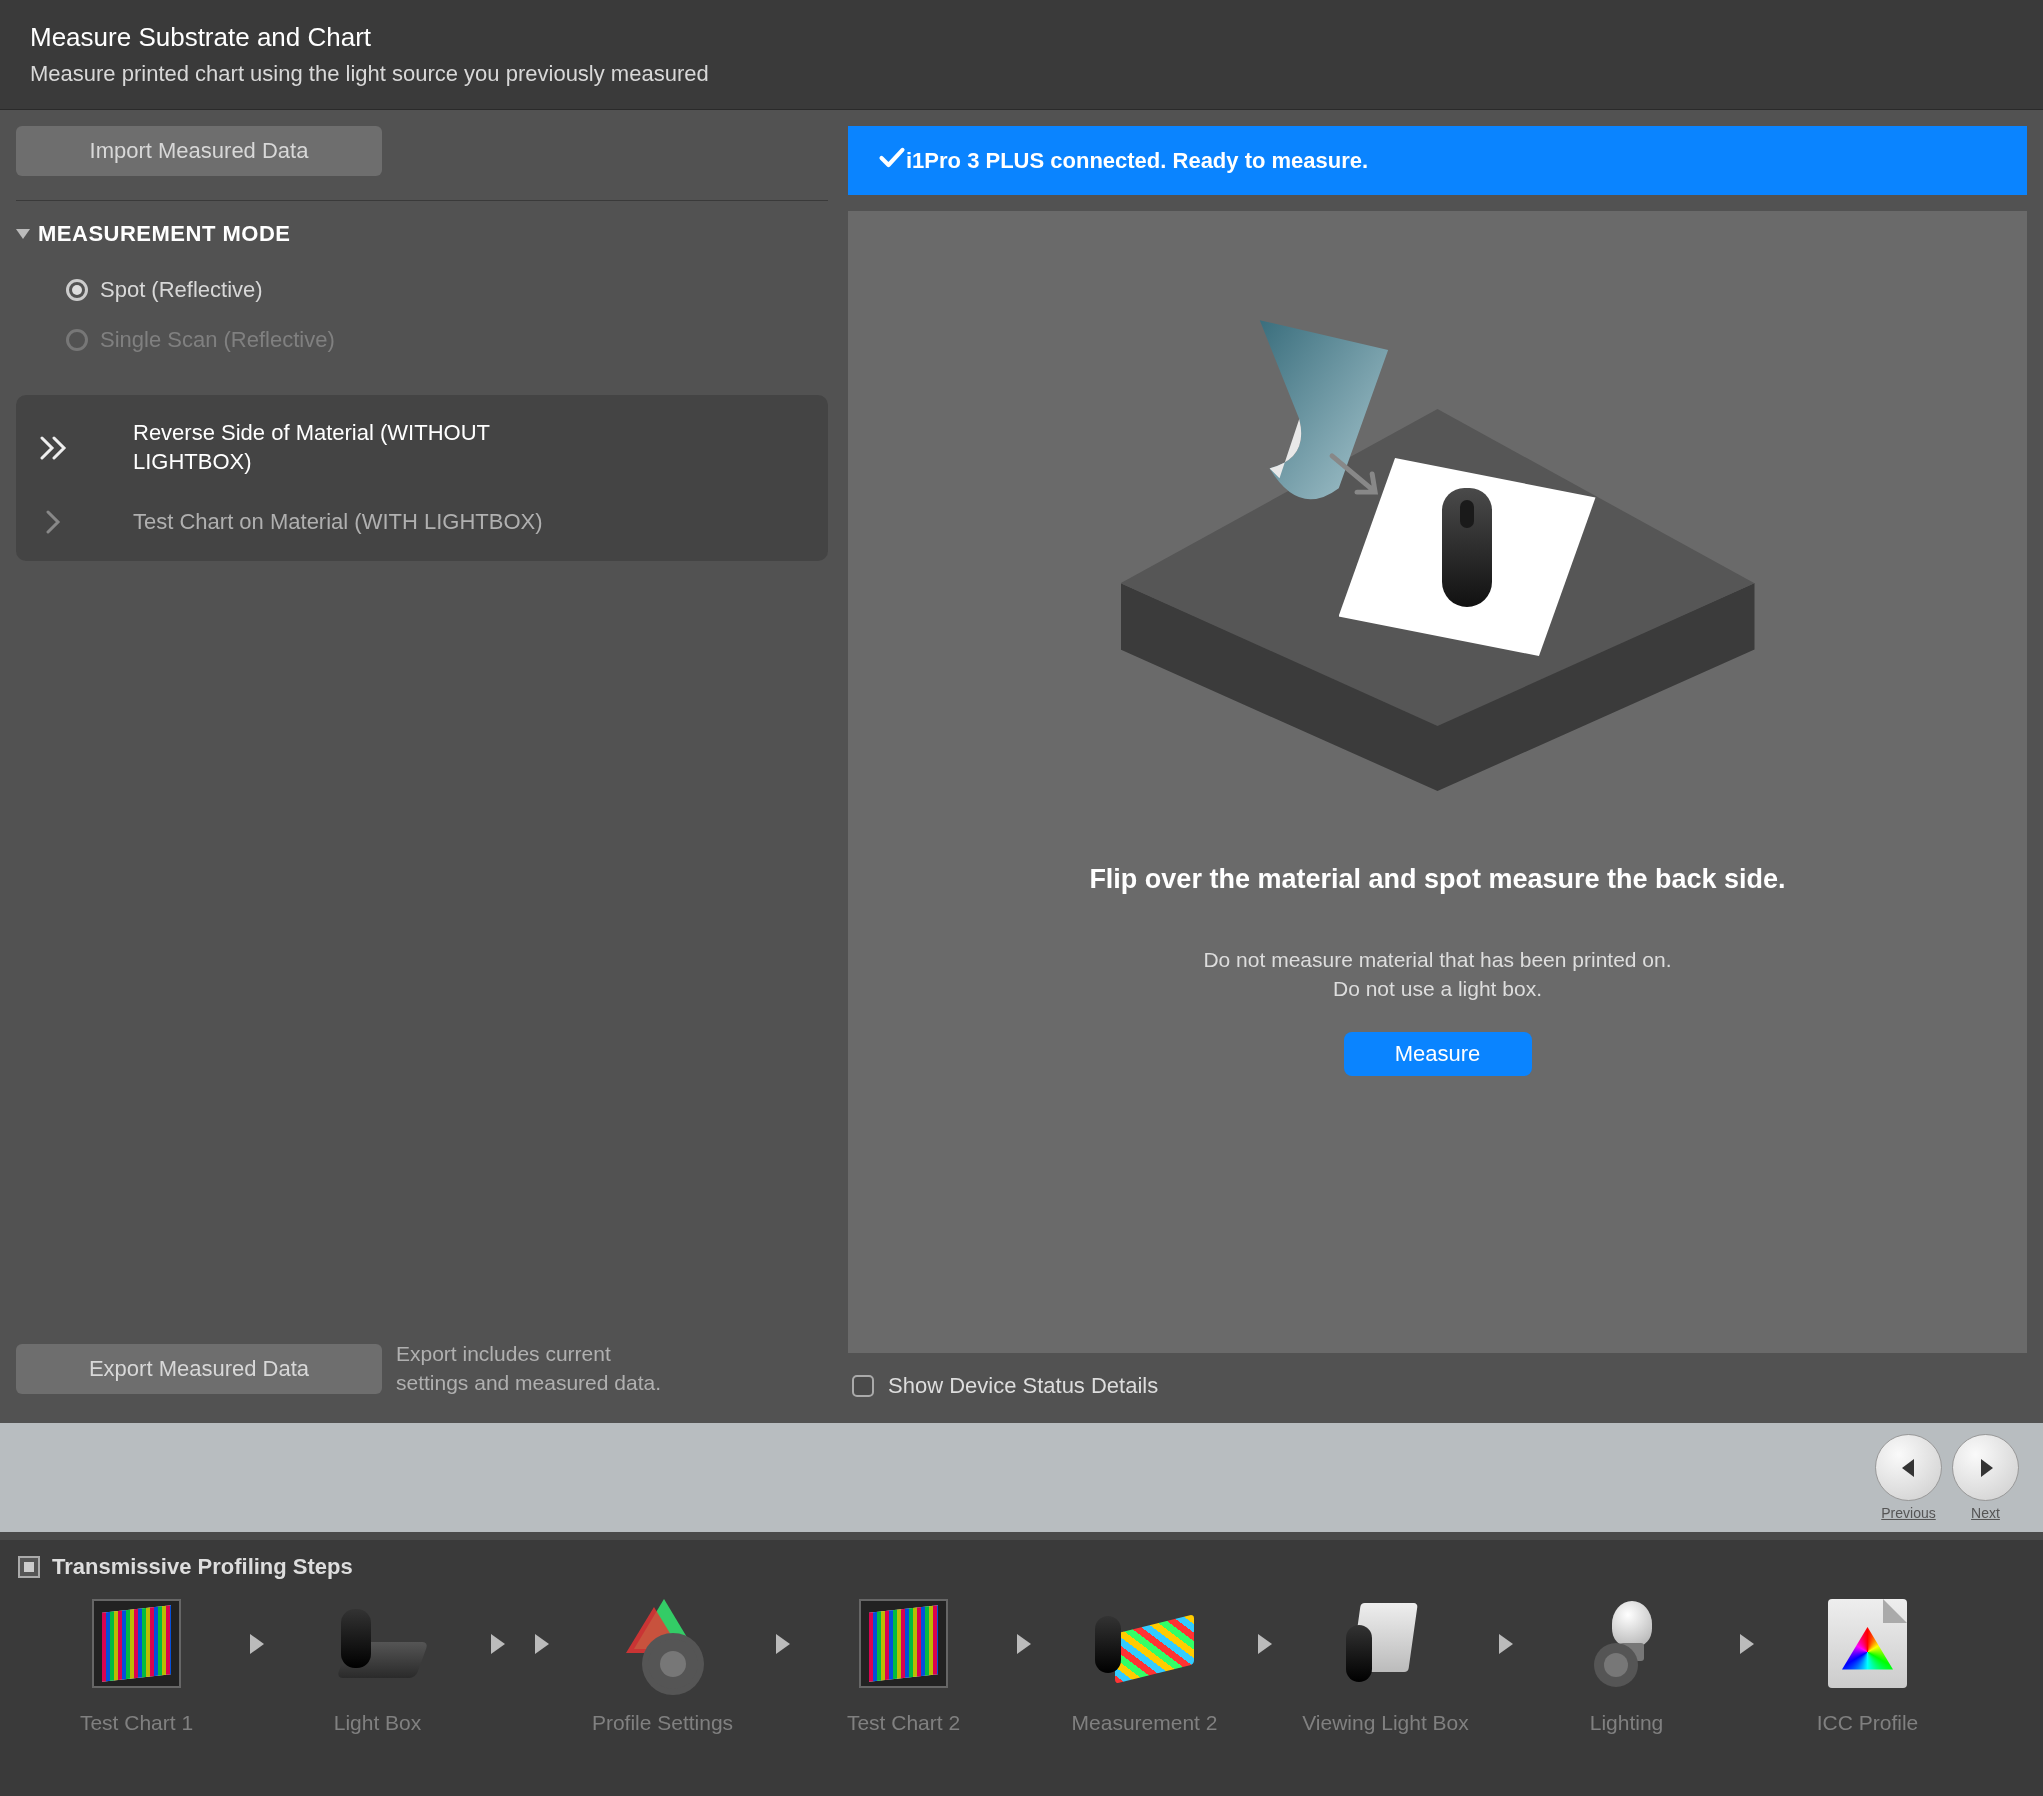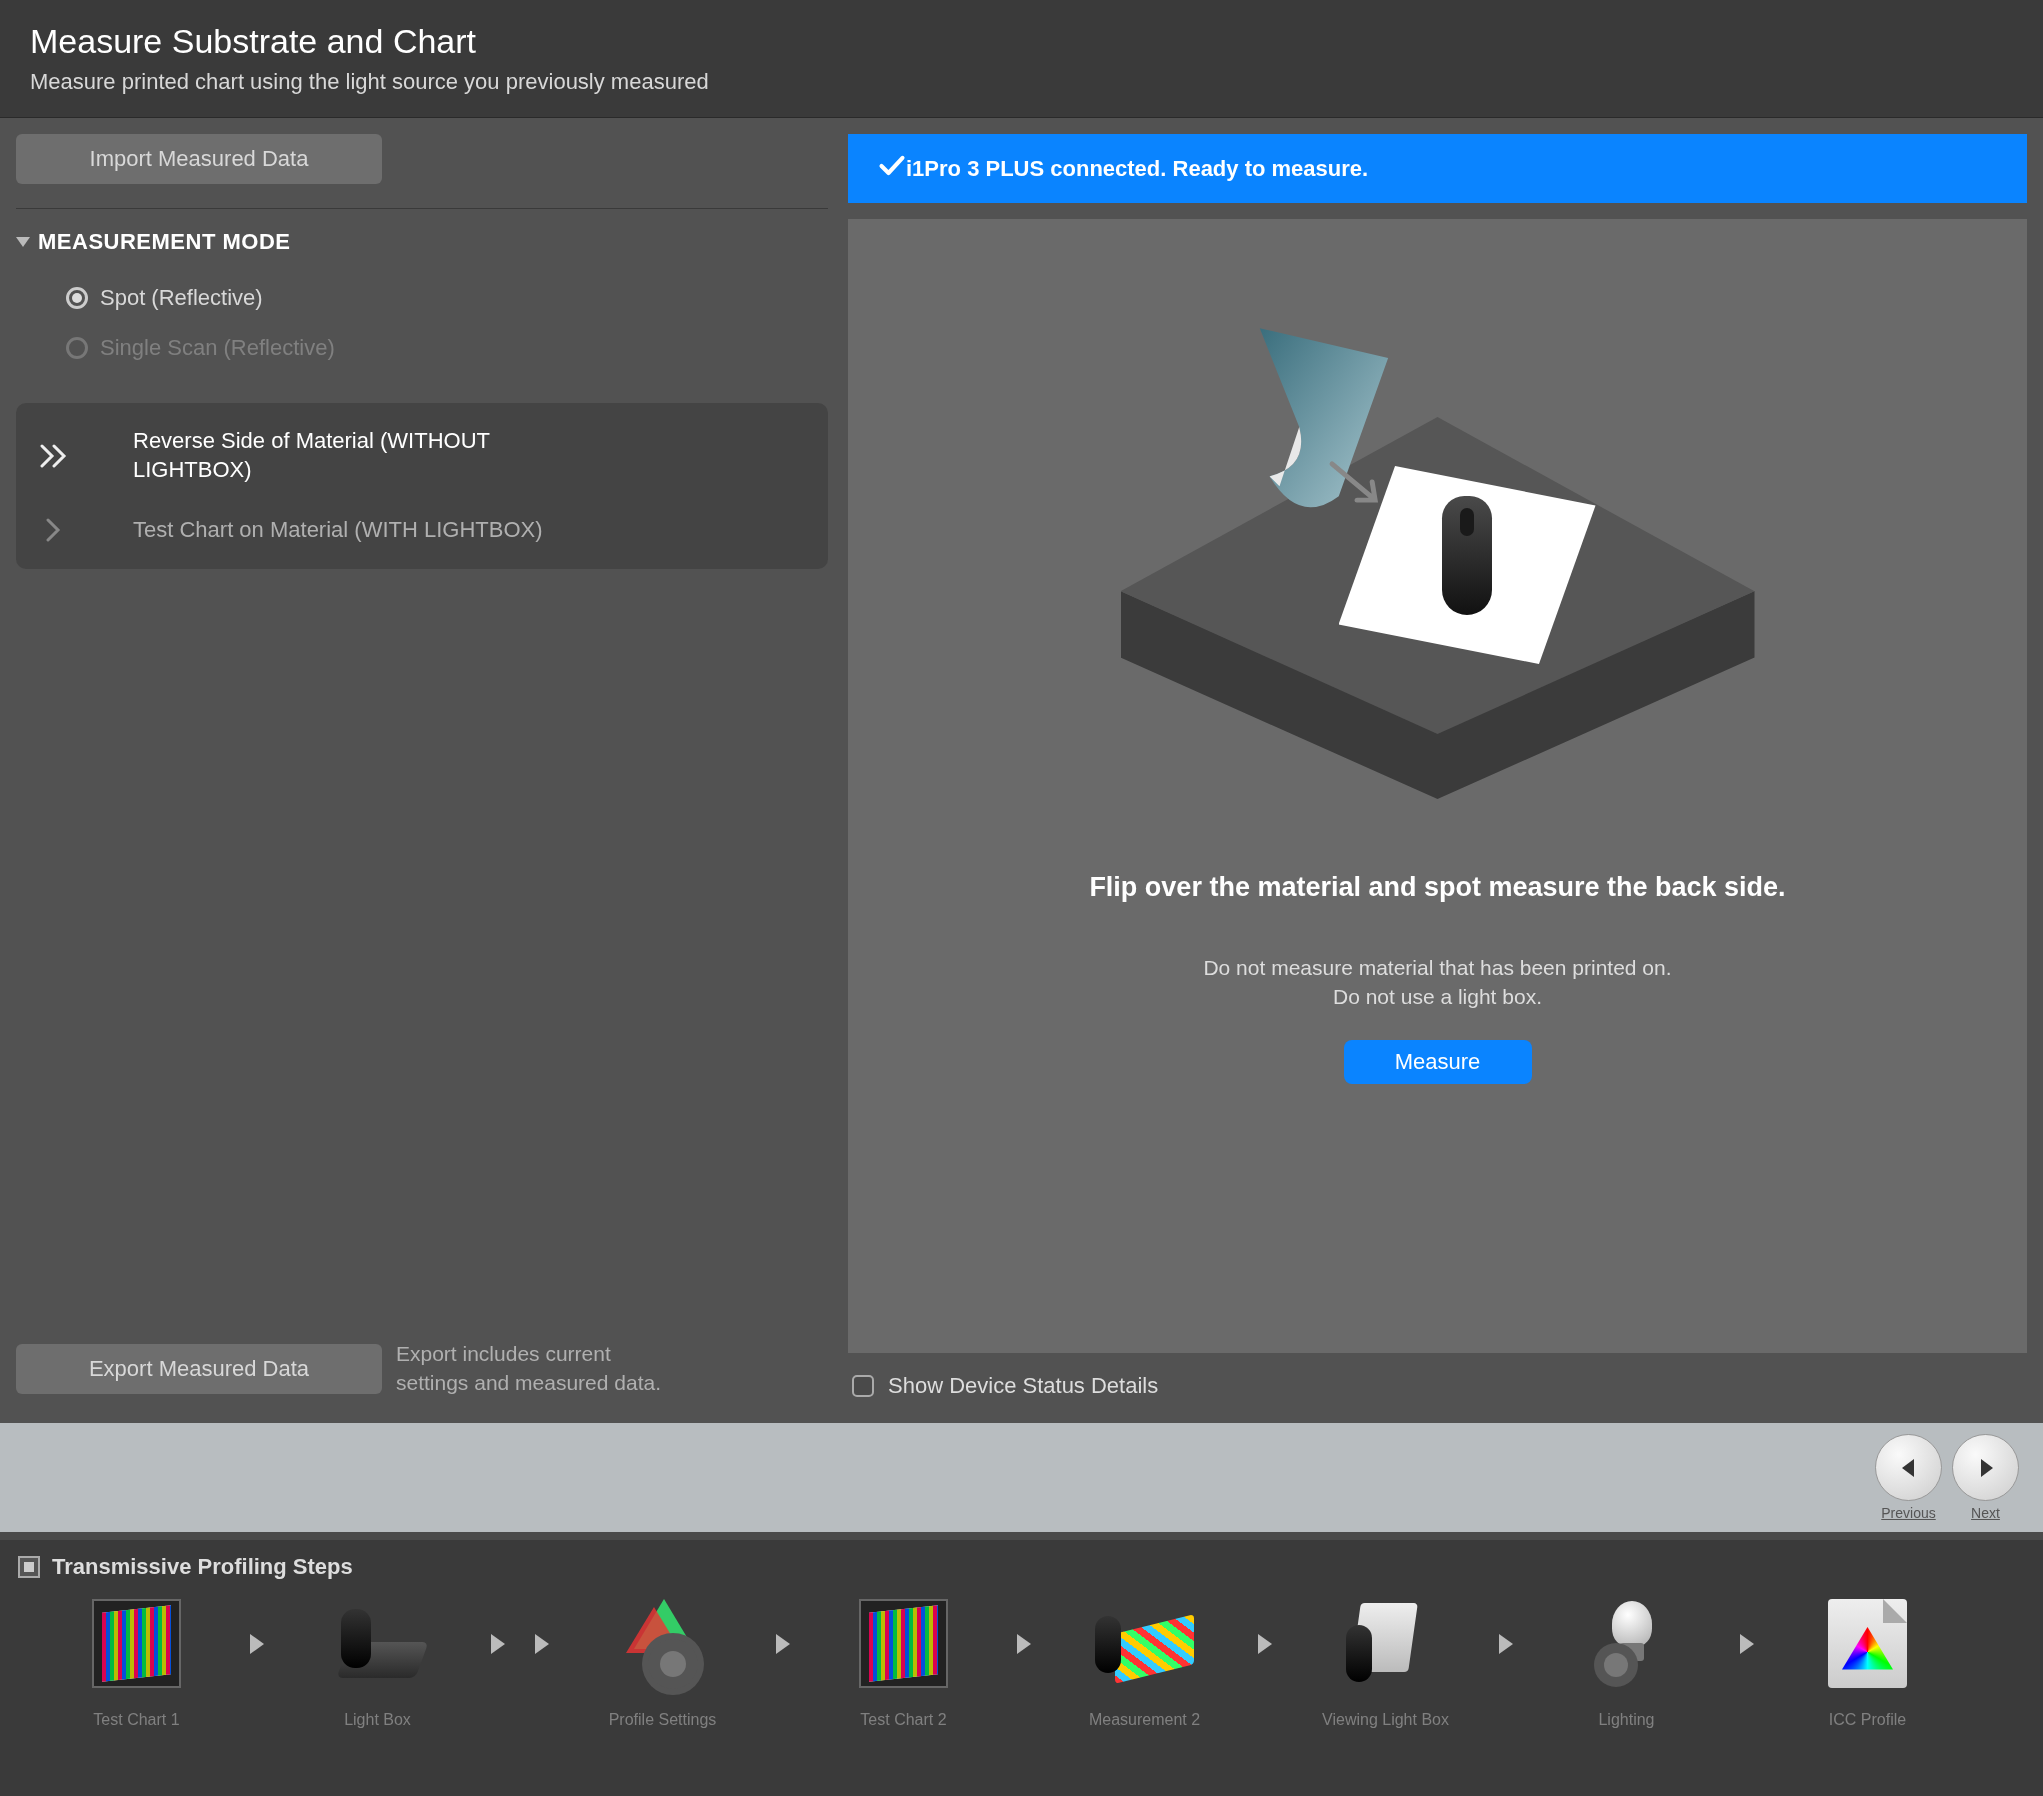--- a/index.html
+++ b/index.html
@@ -36,21 +36,21 @@
     display: flex; flex-direction: column;
   }
   
   .header {
     background: var(--bg-dark);
     padding: 22px 30px 22px 30px;
     border-bottom: 1px solid #2a2a2a;
   }
   .header h1 {
     margin: 0 0 8px 0;
-    font-size: 34px;
+    font-size: 26px;
     font-weight: 500;
     color: var(--text-white);
   }
   .header .sub {
     font-size: 22px;
     color: var(--text-light);
   }
   
   .main {
     flex: 1 1 auto;
@@ -324,21 +324,21 @@
   }
   .step {
     display: flex; flex-direction: column; align-items: center;
     gap: 18px;
     width: 193px;
   }
   .step-icon {
     width: 99px; height: 99px;
     display: flex; align-items: center; justify-content: center;
   }
-  .step-label { font-size: 16px; color: var(--text-dim); white-space: nowrap; }
+  .step-label { font-size: 21px; color: var(--text-dim); white-space: nowrap; }
   .step.active .step-label { color: #fff; font-weight: 700; }
   .step-sep {
     width: 40px; height: 99px;
     display: flex; align-items: center; justify-content: center;
   }
   .tri-right {
     width: 0; height: 0;
     border-top: 10px solid transparent;
     border-bottom: 10px solid transparent;
     border-left: 14px solid #bbb;

